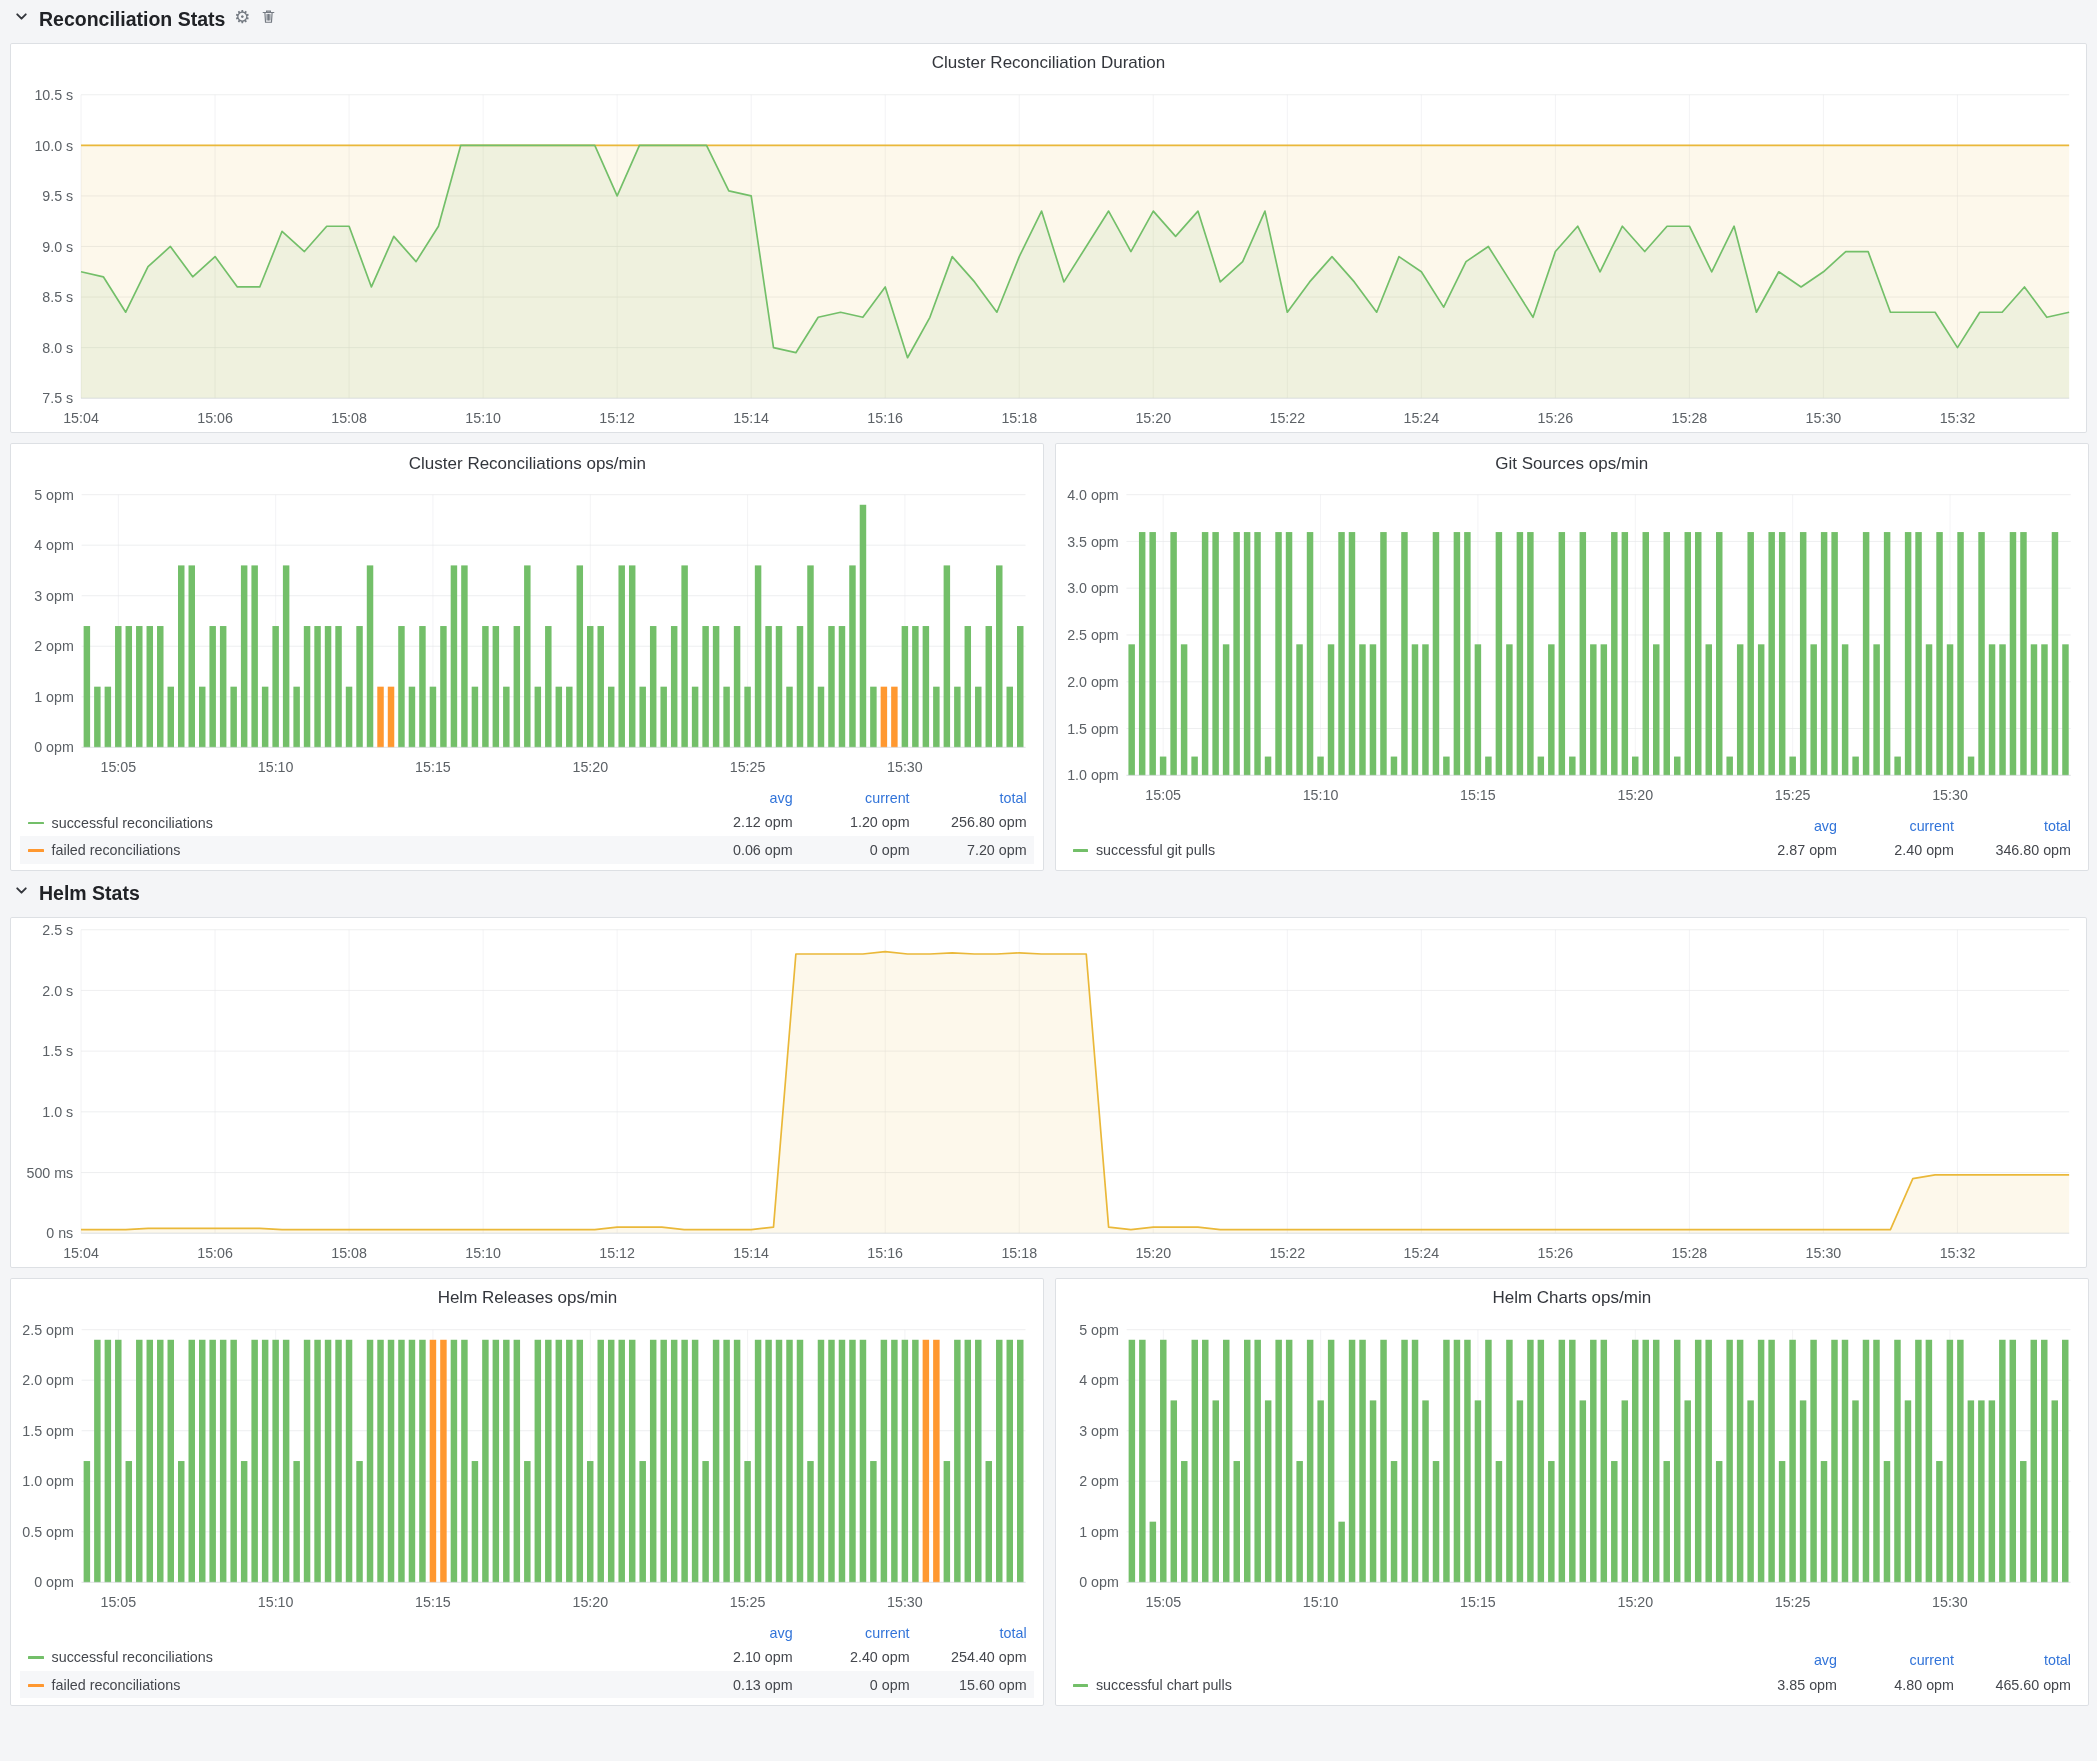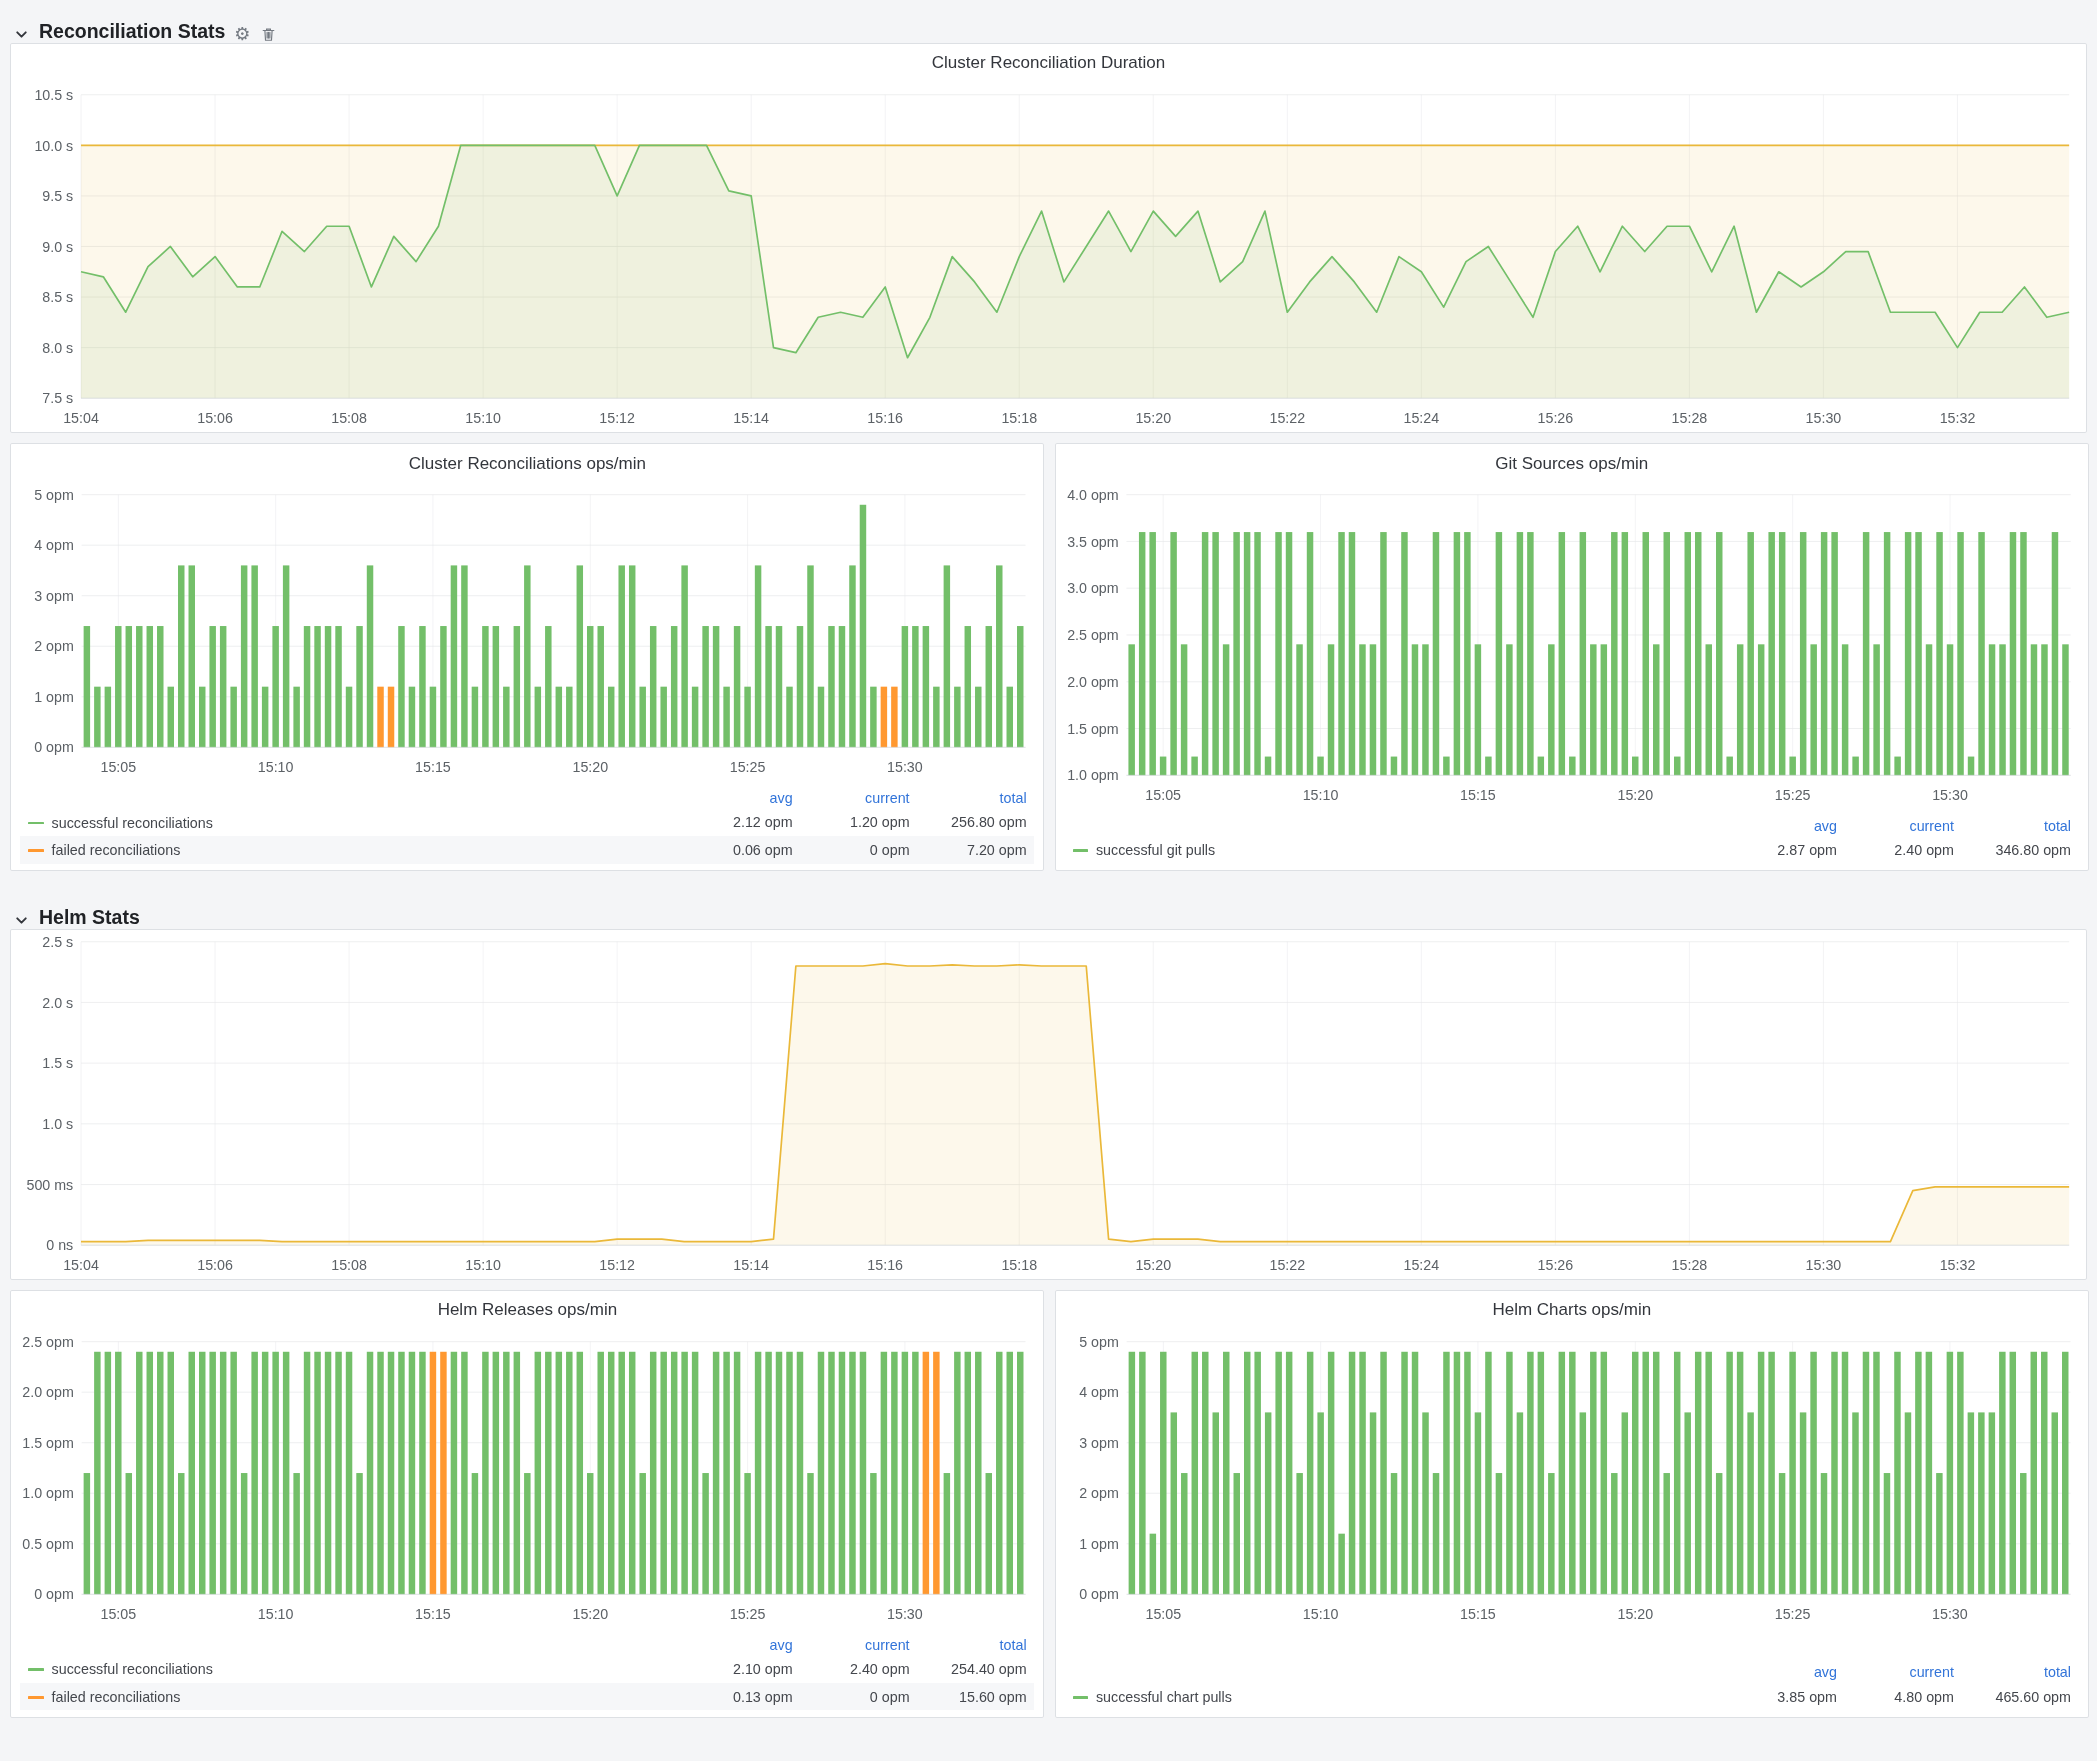--- a/index.html
+++ b/index.html
@@ -6,42 +6,42 @@
   html,body { margin:0; padding:0; }
   body {
     width: 2097px; height: 1761px;
     background: #f4f5f7;
     font-family: "Liberation Sans", sans-serif;
     color: #3a3d42;
     padding: 7.8px 10.4px;
     overflow: hidden;
   }
   .section-header {
-    display: flex; align-items: flex-end; gap: 9px;
+    display: flex; align-items: flex-start; gap: 9px;
     height: 35px; padding: 0 2.6px; cursor: pointer;
   }
   .section-title { font-size: 19.5px; font-weight: 700; color: #202226; }
   .icon-btn { display: flex; align-items: center; color: #747a82; cursor: pointer; }
   .panel {
     background: #ffffff;
     border: 0.6px solid #dde0e4;
     border-radius: 1.9px;
     margin-bottom: 10.4px;
     display: flex; flex-direction: column; justify-content: flex-end;
   }
   .panel-title {
     height: 39px; flex: none;
     display: flex; align-items: center; justify-content: center;
     font-size: 17px; font-weight: 500; color: #33363c;
   }
   .row2 {
     display: grid; grid-template-columns: 1fr 1fr; gap: 10.4px;
     margin-bottom: 10.4px;
   }
-  .row2 .panel { margin-bottom: 12px; height: 428px; }
+  .row2 .panel { margin-bottom: 0; height: 428px; }
   .chart { flex: 1; min-height: 130px; }
   .chart-lg { height: 349px; flex: none; }
   .chart .tick { font-size: 22px; fill: #5c6166; font-family: "Liberation Sans", sans-serif; }
   table.legend {
     width: calc(100% - 18px);
     margin: 2.6px 9px 6.5px 9px;
     border-collapse: collapse;
     font-size: 14.3px; color: #44474d;
   }
   table.legend td { padding: 5.2px 7.8px; }

